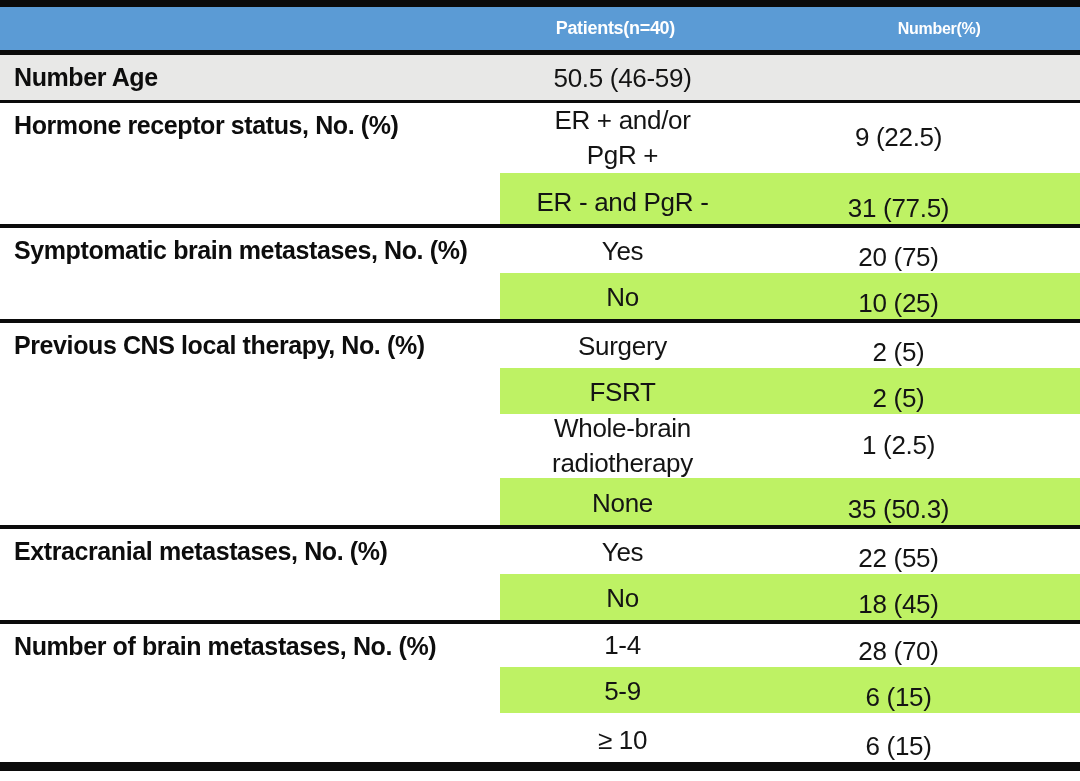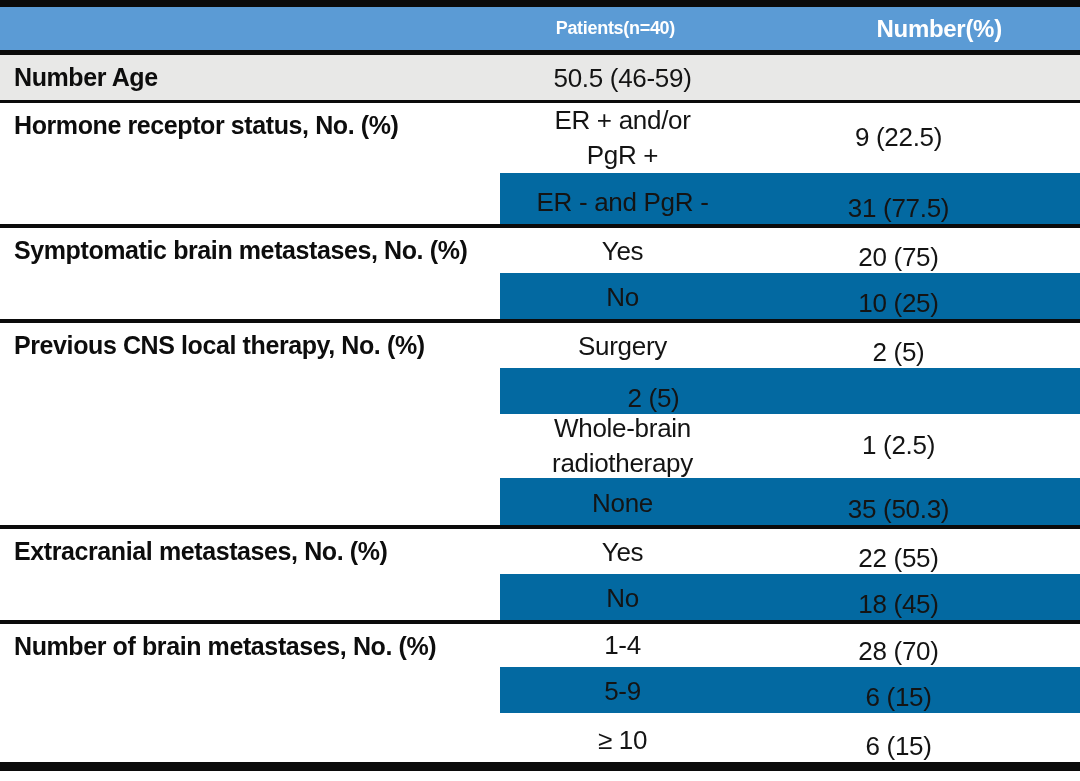--- a/index.html
+++ b/index.html
@@ -31,42 +31,42 @@
     width: 245px;
     display: flex; align-items: center; justify-content: center;
     padding-left: 92px;
     font-size: 18px; font-weight: bold; color: #ffffff;
     letter-spacing: -0.3px;
   }
   .header .c3 {
     width: 335px;
     display: flex; align-items: center; justify-content: center;
     padding-left: 80px;
-    font-size: 24px; font-weight: bold; color: #ffffff;
+    font-size: 16px; font-weight: bold; color: #ffffff;
     letter-spacing: -0.3px;
   }
 
   .group { display: flex; }
   .group.g1 { background: #e8e8e7; border-bottom: 3px solid #0b0b0b; }
   .group.bt { border-top: 4px solid #0b0b0b; }
 
   .label {
     width: 500px;
     box-sizing: border-box;
     padding: 8px 8px 0 14px;
     font-size: 25px;
     font-weight: bold;
     letter-spacing: -0.4px;
     line-height: 1.15;
     color: #0d0d0d;
   }
   .rows { width: 580px; display: flex; flex-direction: column; }
 
   .subrow { display: flex; }
-  .subrow.shaded { background: #0369a1; }
+  .subrow.shaded { background: #bef264; }
 
   .mid {
     width: 245px;
     box-sizing: border-box;
     display: flex; align-items: flex-end; justify-content: center;
     padding-bottom: 6px;
     font-size: 26px;
     letter-spacing: -0.3px;
     white-space: pre-line;
     text-align: center;
@@ -141,20 +141,21 @@
   </div>
 
   <div class="group bt">
     <div class="label">Previous CNS local therapy, No. (%)</div>
     <div class="rows">
       <div class="subrow" style="height:45px">
         <div class="mid">Surgery</div>
         <div class="num">2 (5)</div>
       </div>
       <div class="subrow shaded" style="height:46px">
+        <div class="mid">FSRT</div>
         <div class="num">2 (5)</div>
       </div>
       <div class="subrow v2" style="height:64px">
         <div class="mid">Whole-brain
 radiotherapy</div>
         <div class="num">1 (2.5)</div>
       </div>
       <div class="subrow shaded" style="height:47px">
         <div class="mid">None</div>
         <div class="num">35 (50.3)</div>

